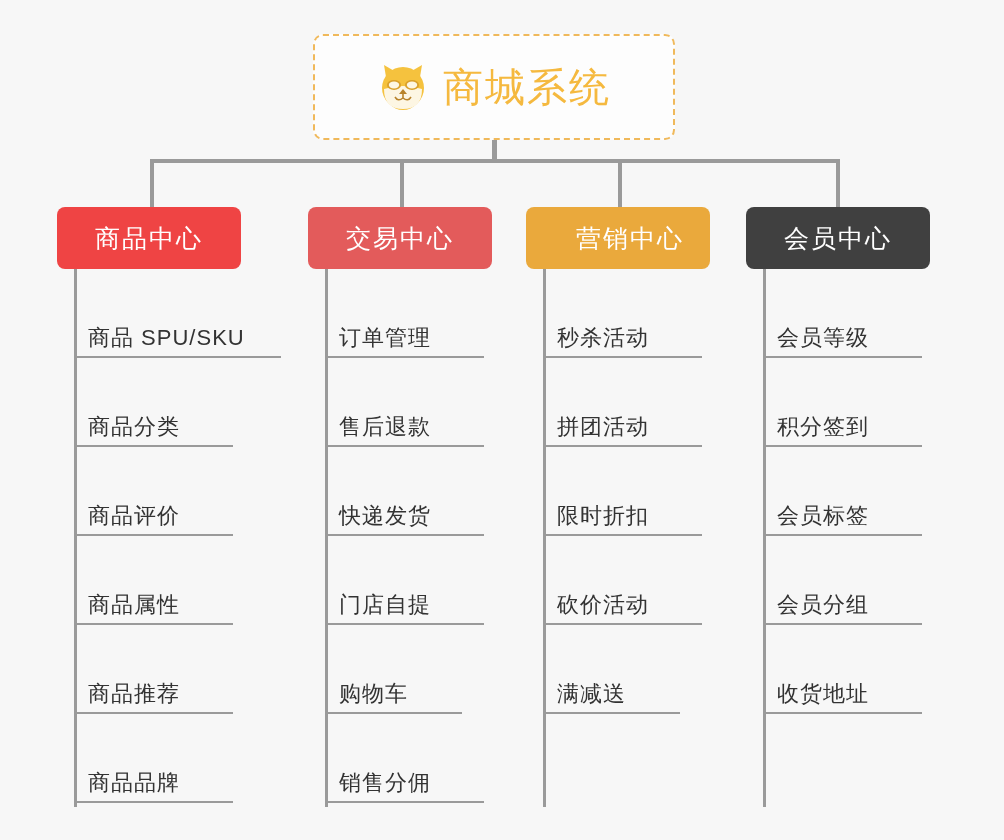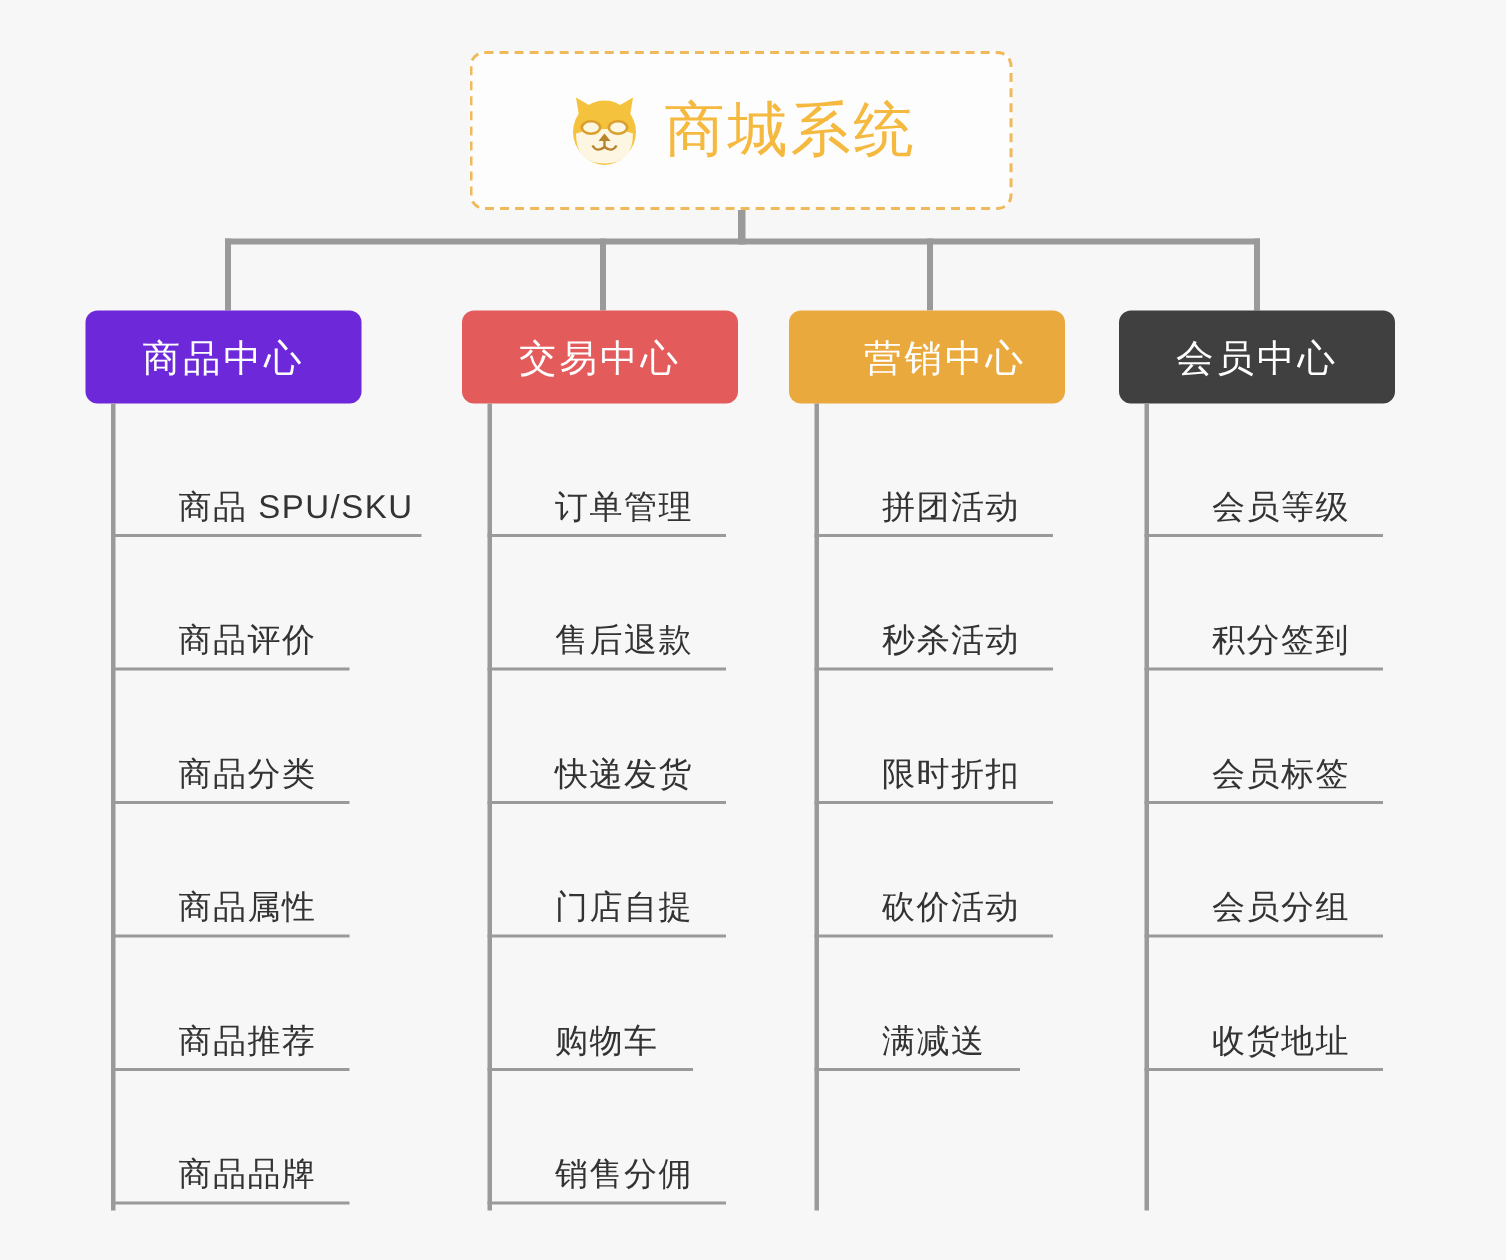--- a/index.html
+++ b/index.html
@@ -96,21 +96,21 @@
     left: 17px;
     top: 62px;
     width: 210px;
   }
   .leaf {
     position: relative;
     height: 89px;
     box-sizing: border-box;
     display: flex;
     align-items: flex-end;
-    padding-left: 45px;
+    padding-left: 14px;
     padding-bottom: 8px;
   }
   .leaf-underline {
     position: absolute;
     left: 0;
     bottom: 0;
     height: 2px;
     background: #9a9a9a;
   }
   .leaf-label {
@@ -154,35 +154,35 @@
   </div>
 
   <div class="conn conn-v" style="left:492px; top:140px; width:5px; height:23px;"></div>
   <div class="conn conn-h" style="left:150px; top:159px; width:690px; height:4px;"></div>
   <div class="conn conn-v" style="left:150px; top:159px; width:4px; height:48px;"></div>
   <div class="conn conn-v" style="left:400px; top:159px; width:4px; height:48px;"></div>
   <div class="conn conn-v" style="left:618px; top:159px; width:4px; height:48px;"></div>
   <div class="conn conn-v" style="left:836px; top:159px; width:4px; height:48px;"></div>
 
   <div class="column" style="left:57px;">
-    <div class="cat-box" style="background:#6d28d9;">
+    <div class="cat-box" style="background:#ef4444;">
       <span>商品中心</span>
     </div>
     <div class="spine" style="height:538px;"></div>
     <div class="leaf-list">
       <div class="leaf">
         <span class="leaf-label">商品 SPU/SKU</span>
         <span class="leaf-underline" style="width:207px;"></span>
       </div>
       <div class="leaf">
+        <span class="leaf-label">商品分类</span>
+        <span class="leaf-underline" style="width:159px;"></span>
+      </div>
+      <div class="leaf">
         <span class="leaf-label">商品评价</span>
-        <span class="leaf-underline" style="width:159px;"></span>
-      </div>
-      <div class="leaf">
-        <span class="leaf-label">商品分类</span>
         <span class="leaf-underline" style="width:159px;"></span>
       </div>
       <div class="leaf">
         <span class="leaf-label">商品属性</span>
         <span class="leaf-underline" style="width:159px;"></span>
       </div>
       <div class="leaf">
         <span class="leaf-label">商品推荐</span>
         <span class="leaf-underline" style="width:159px;"></span>
       </div>
@@ -226,25 +226,25 @@
     </div>
   </div>
 
   <div class="column" style="left:526px;">
     <div class="cat-box" style="background:#eaa93c;padding-left:24px;">
       <span>营销中心</span>
     </div>
     <div class="spine" style="height:538px;"></div>
     <div class="leaf-list">
       <div class="leaf">
+        <span class="leaf-label">秒杀活动</span>
+        <span class="leaf-underline" style="width:159px;"></span>
+      </div>
+      <div class="leaf">
         <span class="leaf-label">拼团活动</span>
-        <span class="leaf-underline" style="width:159px;"></span>
-      </div>
-      <div class="leaf">
-        <span class="leaf-label">秒杀活动</span>
         <span class="leaf-underline" style="width:159px;"></span>
       </div>
       <div class="leaf">
         <span class="leaf-label">限时折扣</span>
         <span class="leaf-underline" style="width:159px;"></span>
       </div>
       <div class="leaf">
         <span class="leaf-label">砍价活动</span>
         <span class="leaf-underline" style="width:159px;"></span>
       </div>

